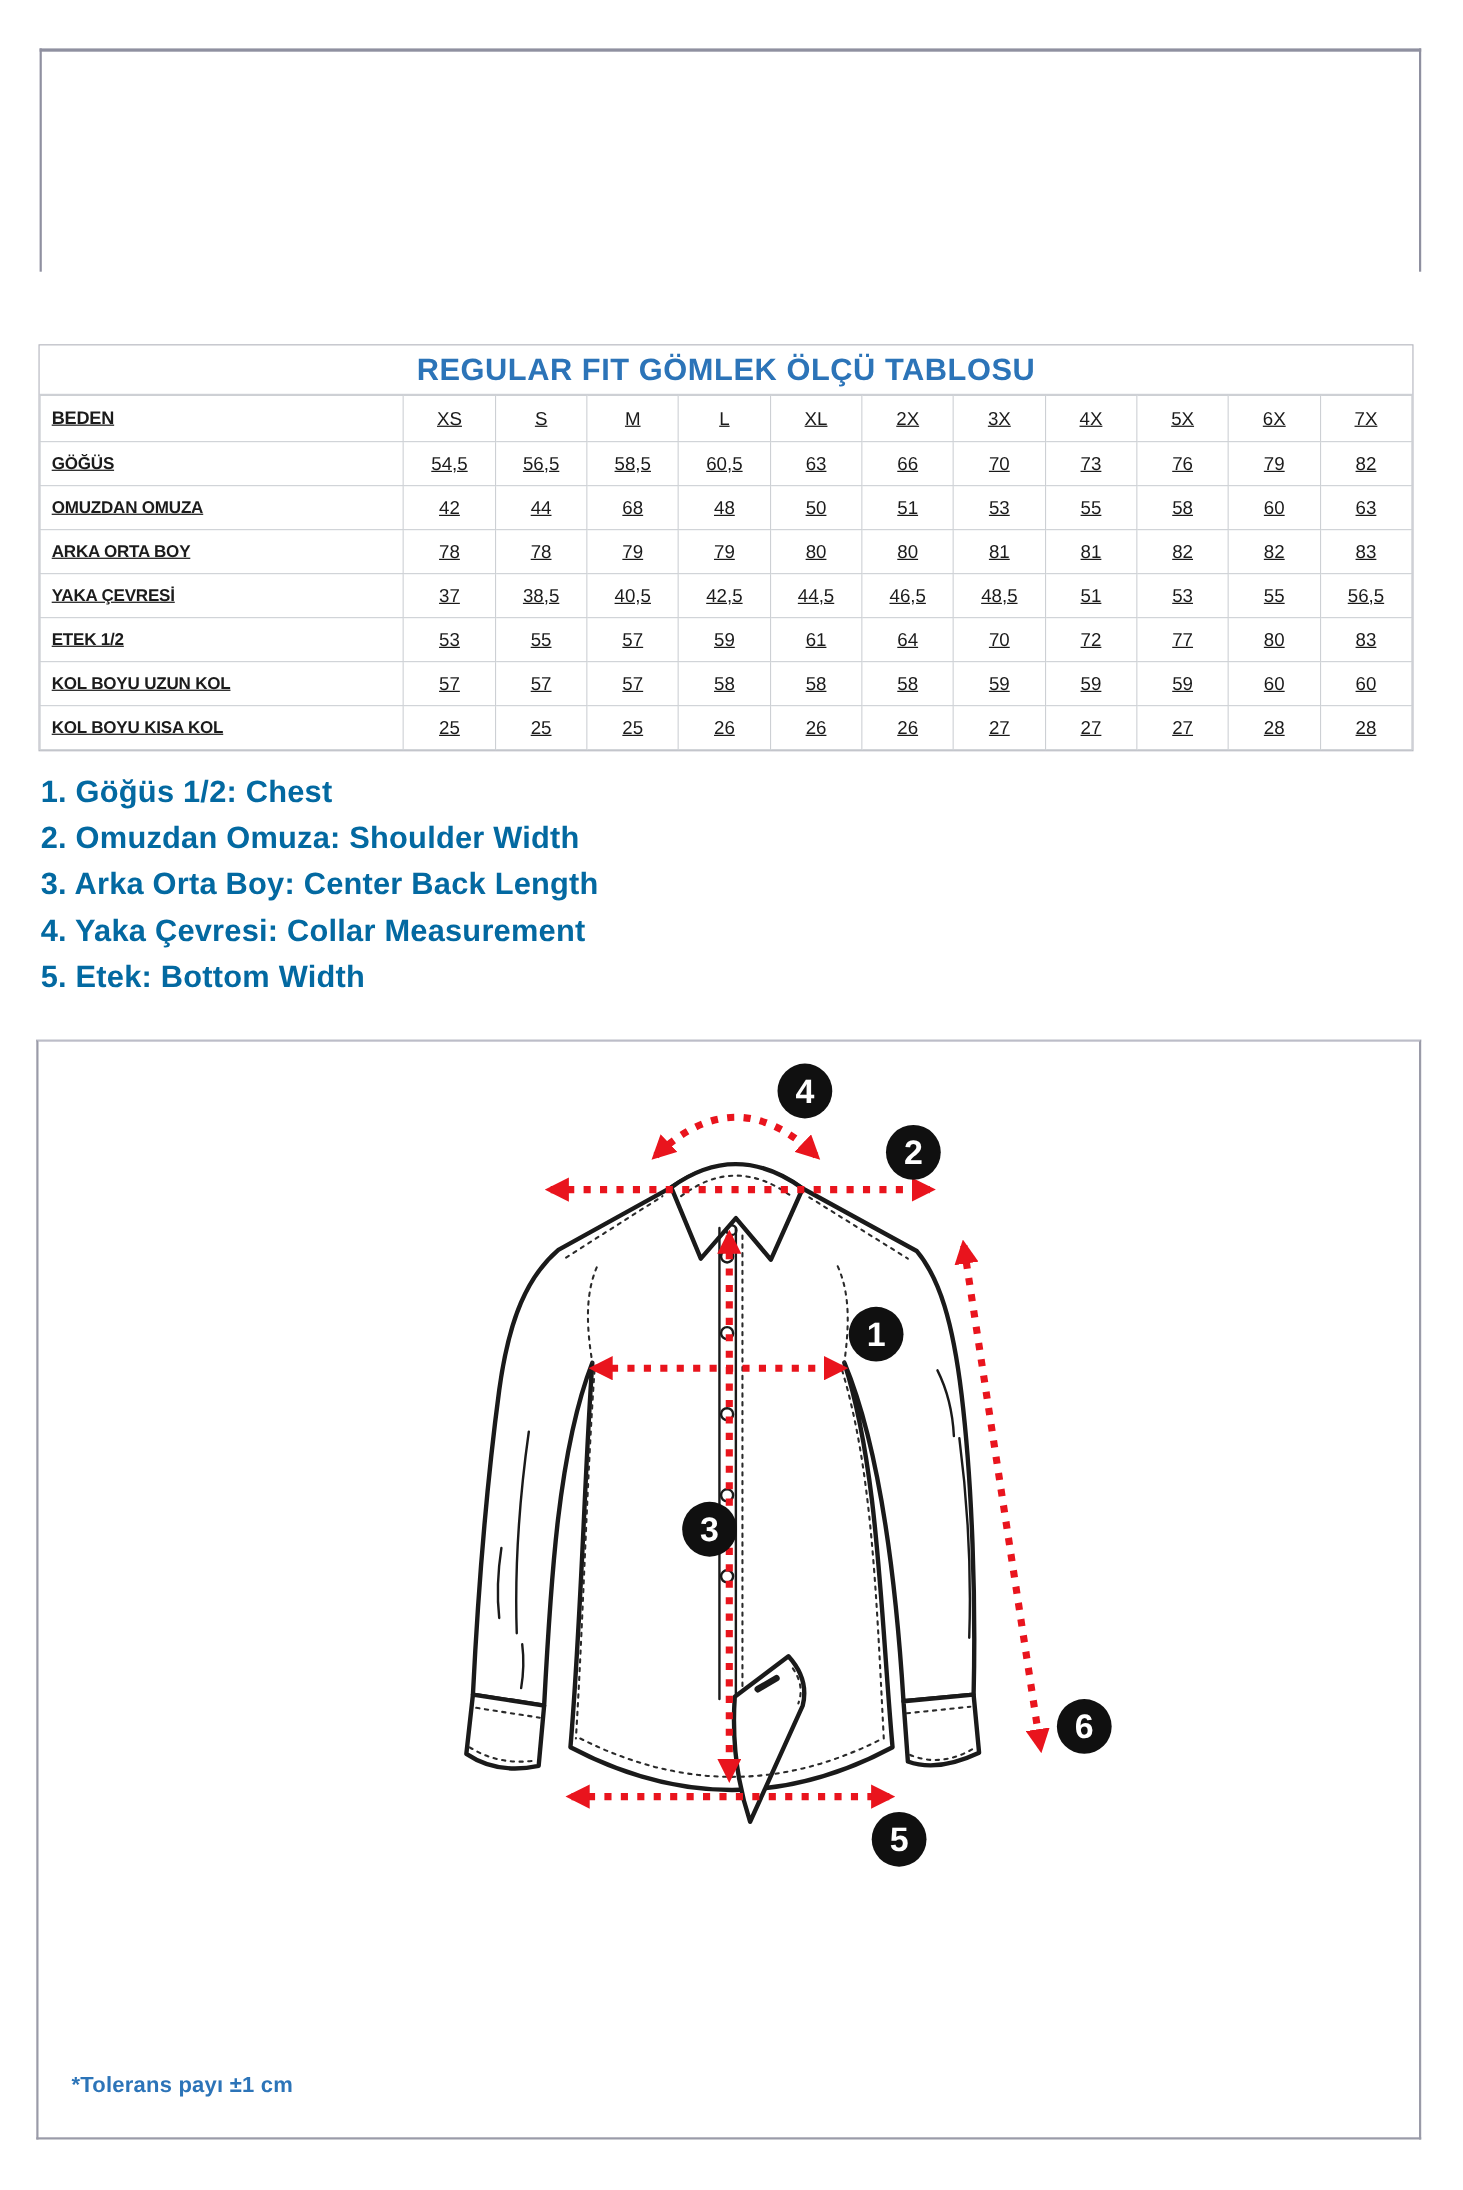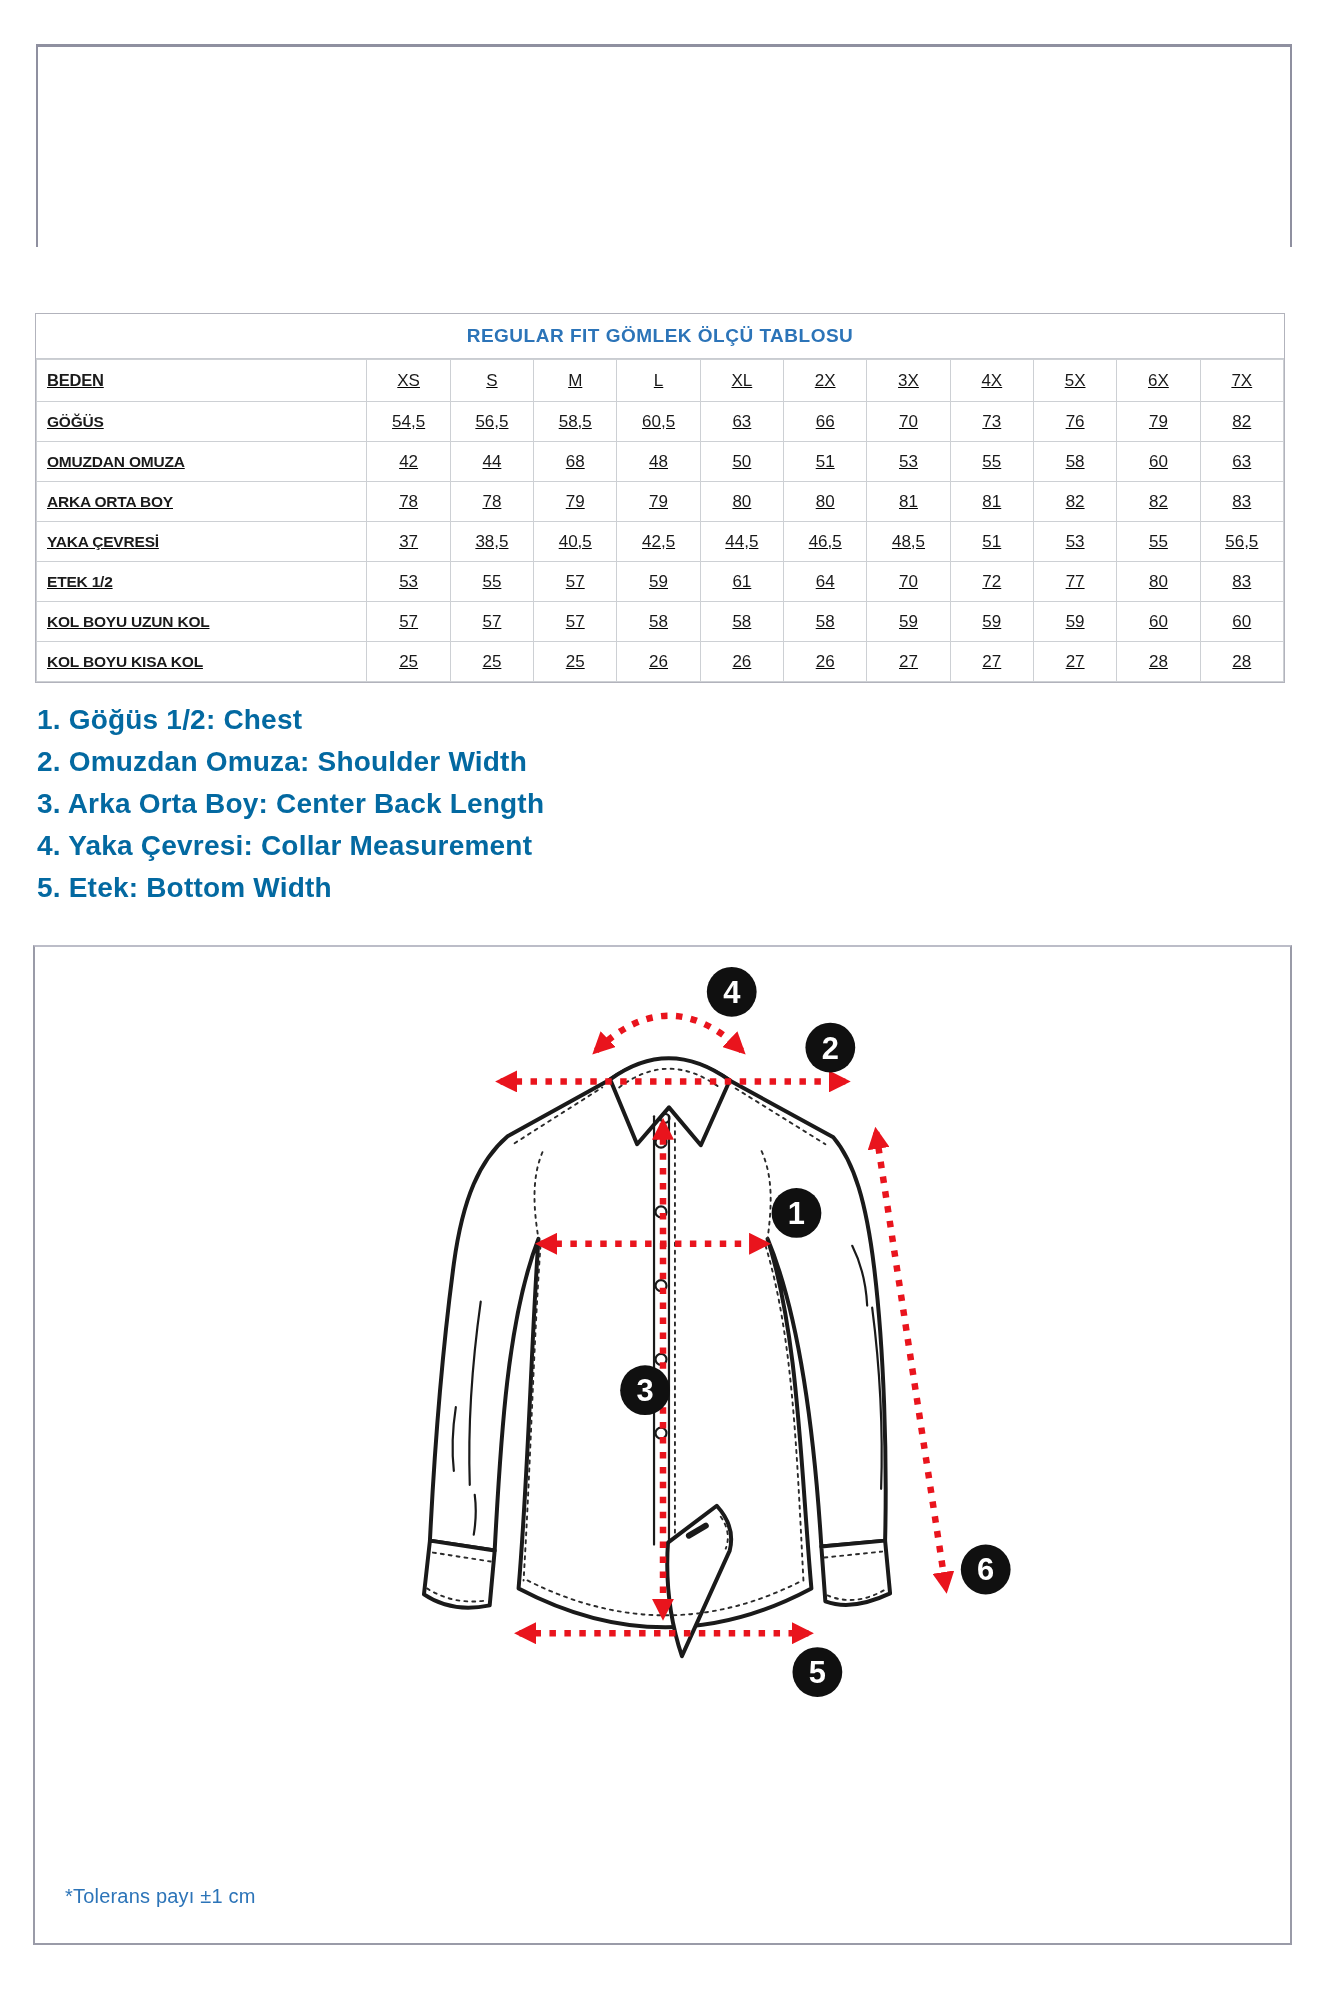--- a/index.html
+++ b/index.html
@@ -12,21 +12,21 @@
     position:absolute;left:36px;top:44px;width:1252px;height:200px;
     border-top:3px solid #8f90a0;border-left:2px solid #8f90a0;border-right:2px solid #8f90a0;
   }
   
   .table-wrap{
     position:absolute;left:35px;top:313px;width:1250px;
     border:1px solid #b2b3bc;box-sizing:border-box;background:#fff;
   }
   .table-title{
     height:44px;line-height:44px;text-align:center;
-    color:#2c74b8;font-size:19px;font-weight:bold;letter-spacing:.5px;
+    color:#2c74b8;font-size:28px;font-weight:bold;letter-spacing:.5px;
     border-bottom:1px solid #c9ccd1;
   }
   table.size-table{width:100%;border-collapse:collapse;table-layout:fixed;text-decoration:underline;}
   table.size-table th,table.size-table td{
     border:1px solid #cdd0d4;height:39px;text-align:center;
     font-size:17px;color:#1b1b1b;font-weight:normal;padding:0;
   }
   table.size-table thead th{height:41px;}
   table.size-table th.row-label,table.size-table thead th.corner{
     text-align:left;padding-left:10px;font-weight:bold;font-size:15.5px;
@@ -41,21 +41,21 @@
     color:#0369a1;font-size:28px;font-weight:bold;letter-spacing:.2px;
   }
   
   .diagram-box{
     position:absolute;left:33px;top:945px;width:1259px;height:1000px;
     border:2px solid #9a9ba8;border-top-color:#bcbdc8;box-sizing:border-box;background:#fff;
   }
   .diagram-box svg{position:absolute;left:0;top:0;width:100%;height:100%;}
   .note{
     position:absolute;left:30px;top:938px;
-    color:#2c74b8;font-size:20px;font-weight:normal;letter-spacing:.2px;
+    color:#2c74b8;font-size:20px;font-weight:bold;letter-spacing:.2px;
   }
   .ln-fill{fill:#ffffff;stroke:#1a1a1a;stroke-width:4;stroke-linejoin:round;stroke-linecap:round;}
   .thin{fill:none;stroke:#1a1a1a;stroke-width:2.2;stroke-linecap:round;}
   .dot{fill:none;stroke:#2a2a2a;stroke-width:1.9;stroke-dasharray:3 5;stroke-linecap:round;}
   .arrow{fill:none;stroke-width:6.5;stroke-dasharray:6.5 8.5;}
   .badge-circle{stroke:none;}
   .badge-num{
     font-family:"Liberation Sans",sans-serif;font-weight:bold;font-size:31px;
     fill:#ffffff;text-anchor:middle;
   }

